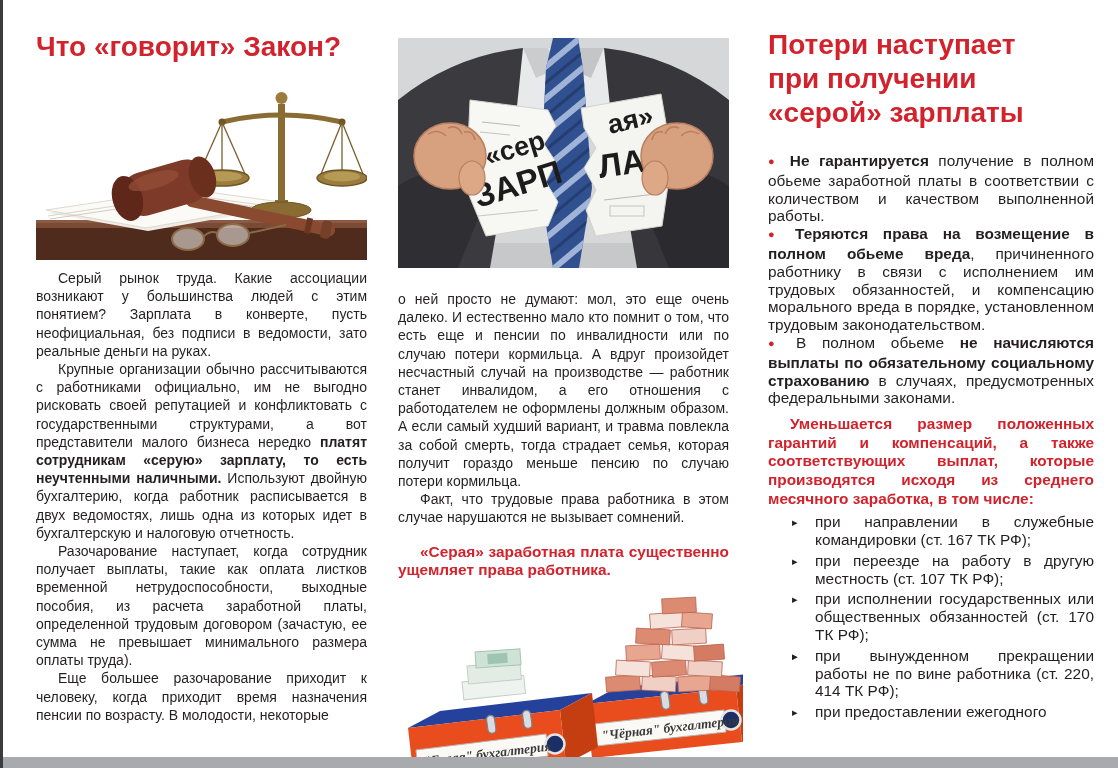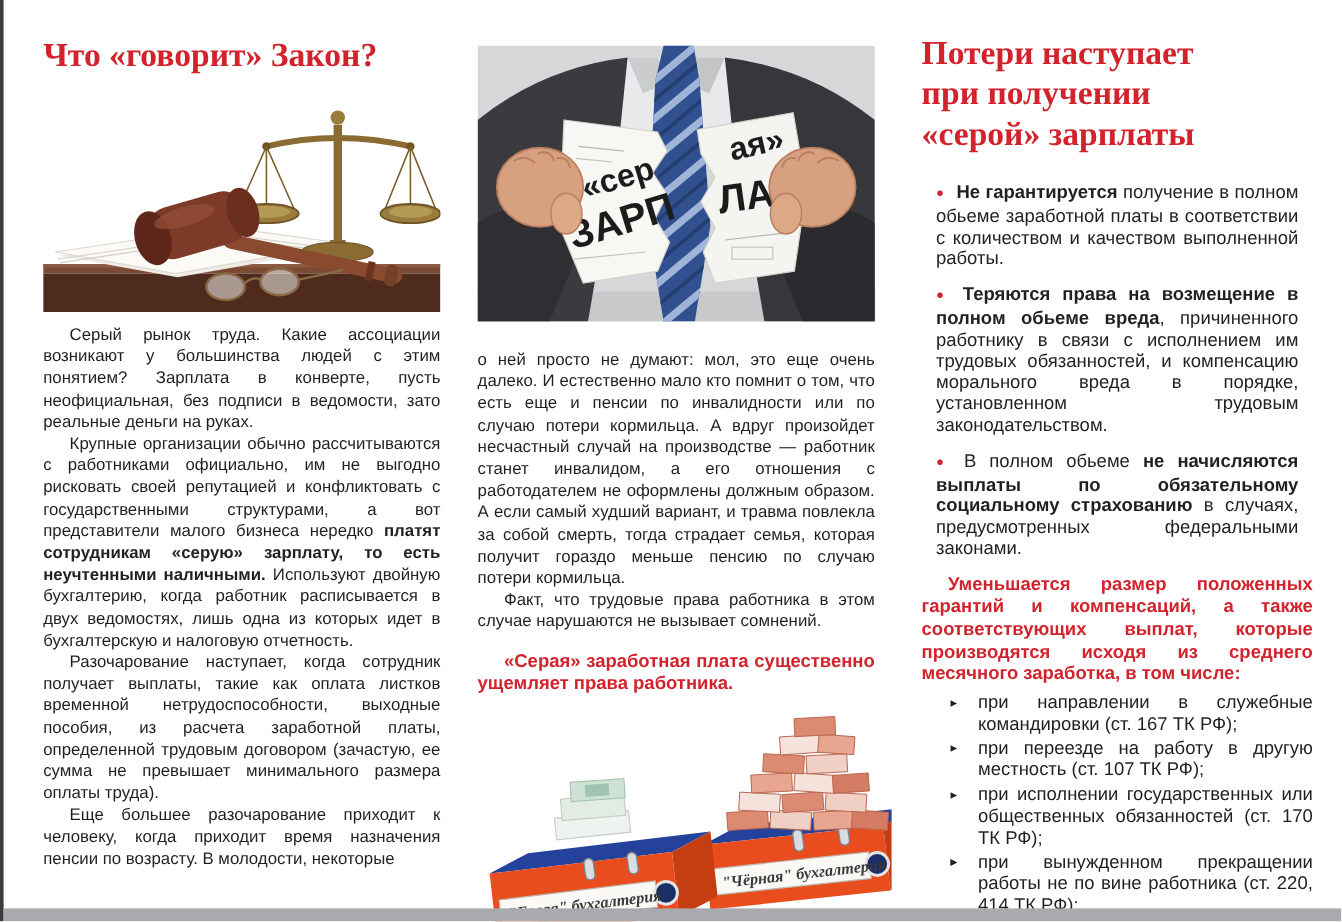--- a/index.html
+++ b/index.html
@@ -9,39 +9,39 @@
     font-family:"Liberation Sans", sans-serif;
   }
   .left-edge { position:absolute; left:0; top:0; width:3px; height:768px; background:#3c3c3e; }
   .bottom-bar { position:absolute; left:3px; bottom:0; width:1115px; height:11px; background:#a8aaad; }
 
   .col { position:absolute; }
   .col1 { left:36px;  top:30px; width:331px; }
   .col2 { left:398px; top:38px; width:331px; }
   .col3 { left:768px; top:28px; width:326px; }
 
-  .red-title { color:#d2232d; font-weight:bold; font-size:28px; line-height:34px; margin:0;font-family:Liberation Serif, serif; }
+  .red-title { color:#d2232d; font-weight:bold; font-size:28px; line-height:34px; margin:0; }
   .col1 .red-title { margin-bottom:18px; }
   .col3 .red-title { margin-bottom:22px; }
 
   .photo { display:block; }
   .photo svg { display:block; }
 
   .bodytext p { margin:0; font-size:14px; line-height:18.2px; text-align:justify; }
   .ind { text-indent:22px; }
   .col1 .bodytext { margin-top:9px; }
   .col2 .bodytext { margin-top:22px; }
 
   .red-note {
     color:#d2232d; font-weight:bold; font-size:15.4px; line-height:18.6px;
     text-align:justify; margin:16px 0 0 0; text-indent:22px;
   }
   .col3 .red-note { margin-top:8px; }
 
-  .bullets p { margin:12px; font-size:15.4px; line-height:17.8px; text-align:justify; }
+  .bullets p { margin:0; font-size:15.4px; line-height:17.8px; text-align:justify; }
   .dot { color:#d2232d; font-size:11px; margin-right:10px; position:relative; top:-1px; }
 
   ul.subs { list-style:none; margin:5px 0 0 0; padding:0; }
   ul.subs li {
     position:relative; padding-left:47px; margin-bottom:3px;
     font-size:15.4px; line-height:17.8px; text-align:justify;
   }
   .tri { position:absolute; left:24px; top:1px; font-size:11px; color:#231f20; }
 
   .binders { margin-top:12px; }

